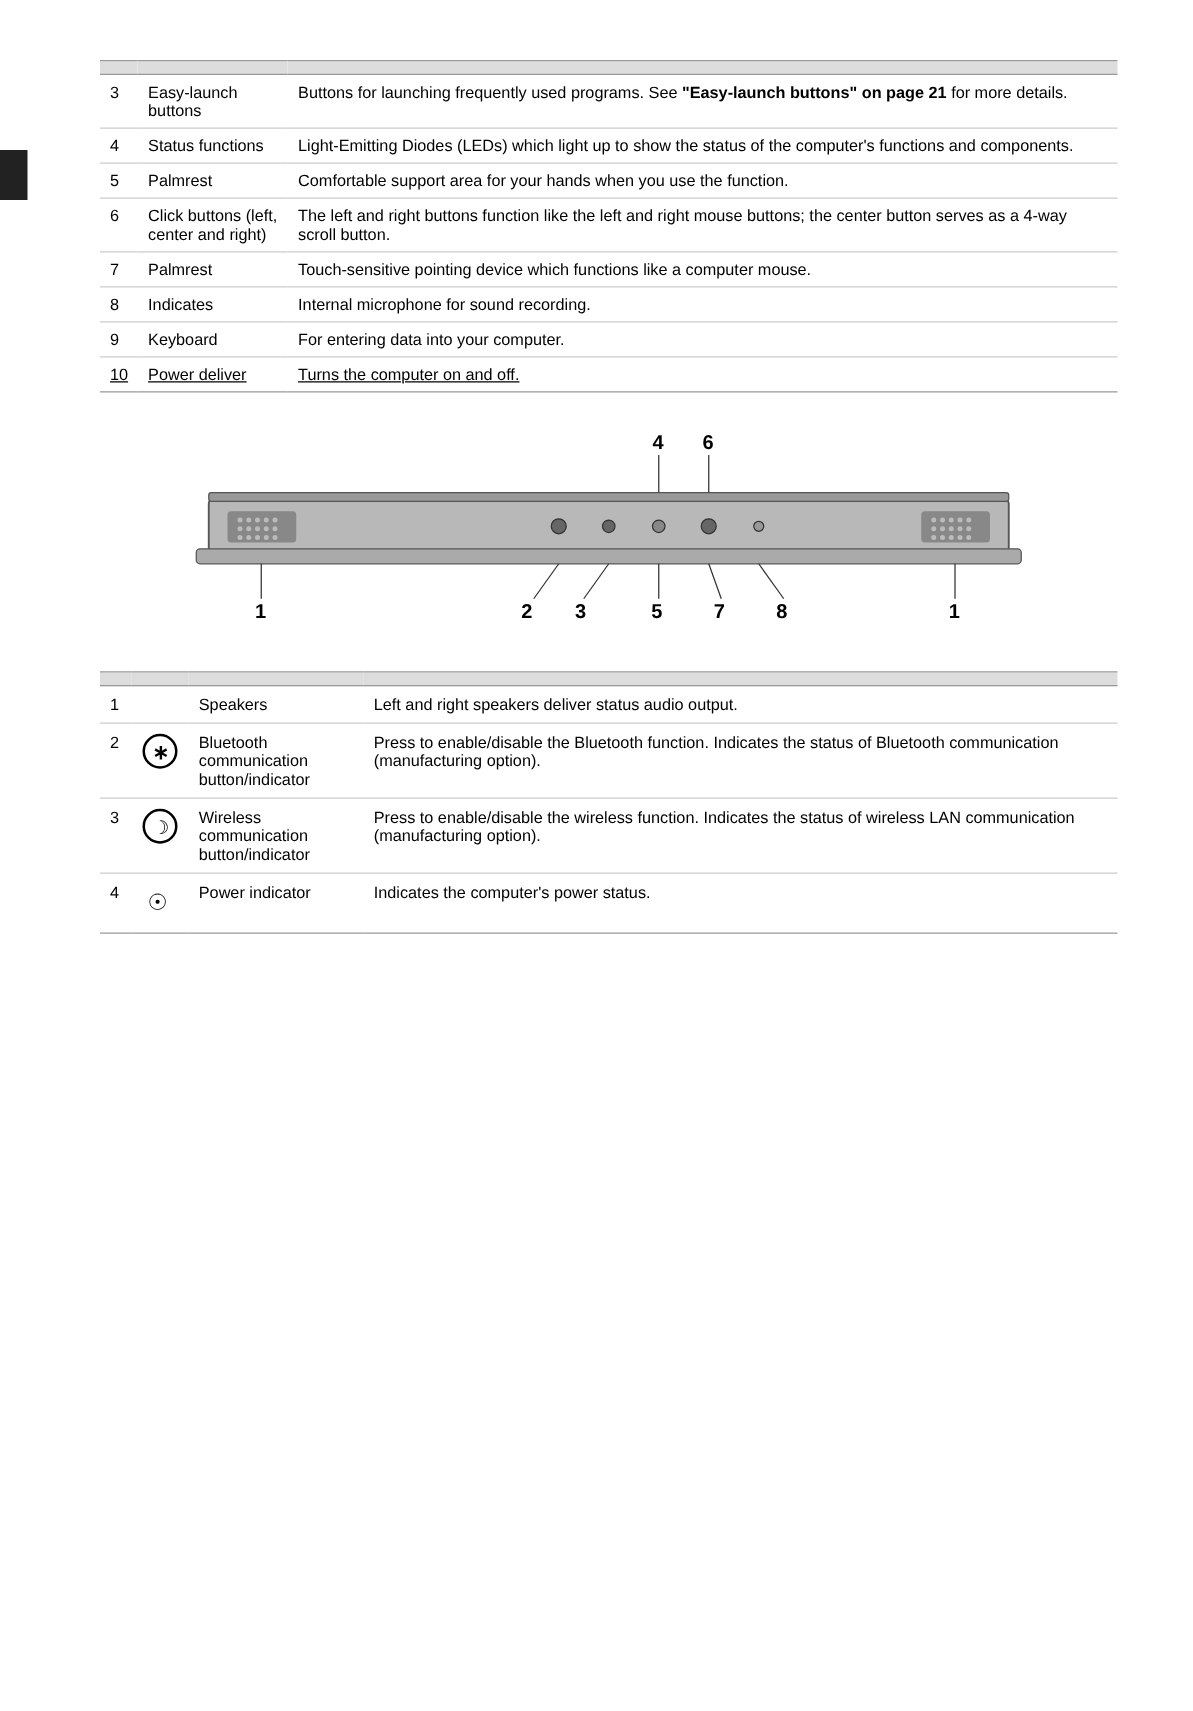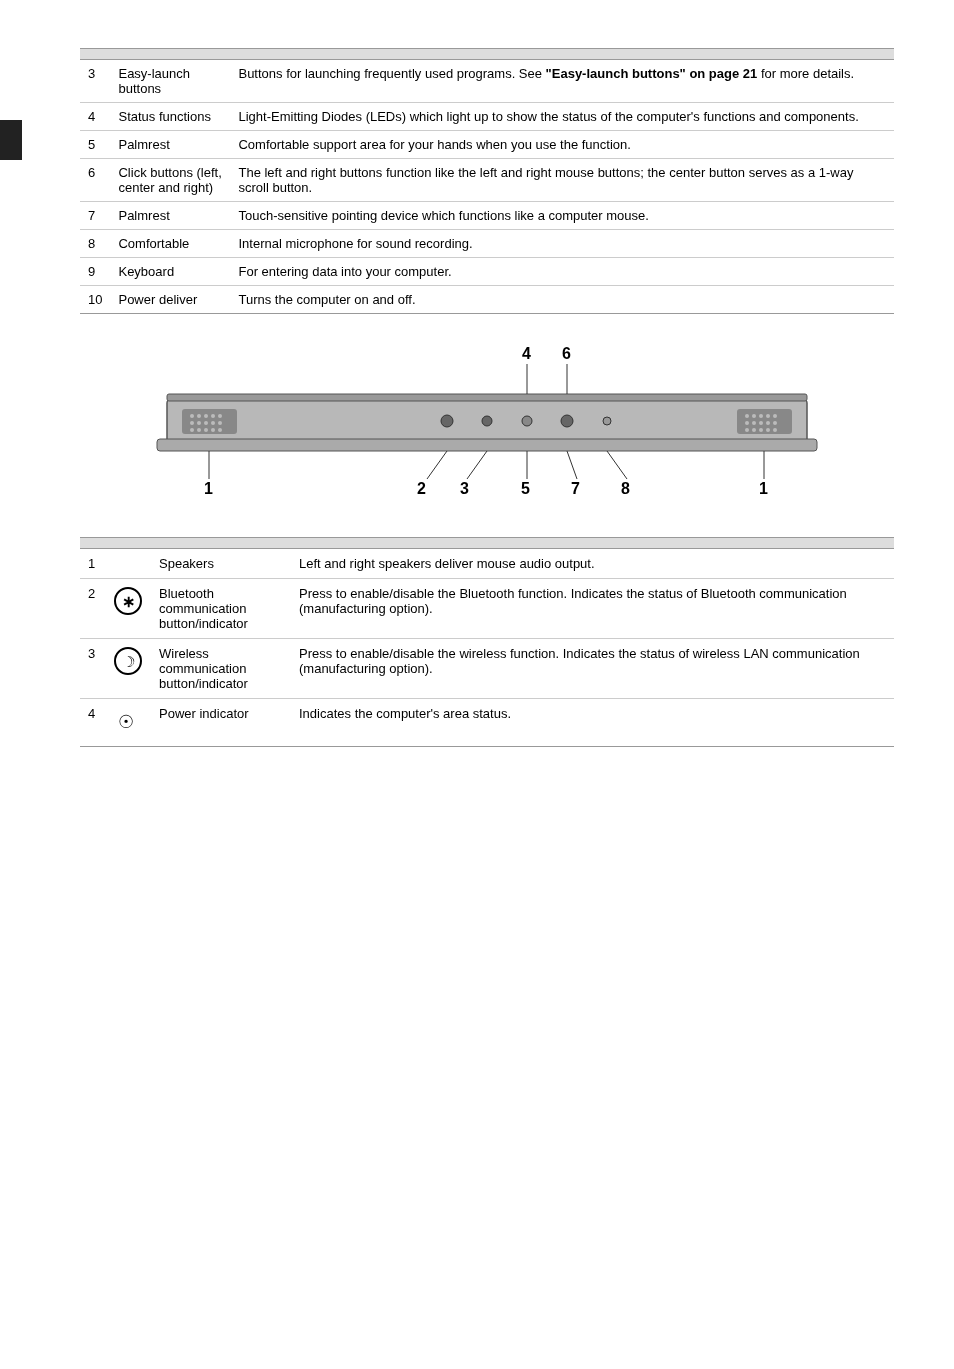--- a/index.html
+++ b/index.html
@@ -56,20 +56,21 @@
       text-align: left;
       font-weight: bold;
     }
     .top-table td {
       border-bottom: 1px solid #ccc;
       padding: 6px 8px;
       vertical-align: top;
     }
     .top-table tr:last-child td {
       border-bottom: 1.5px solid #999;
+      text-decoration: underline;
     }
     .top-table .col-num { width: 30px; }
     .top-table .col-item { width: 120px; }
     .top-table .col-desc { }
 
     
     .section-heading {
       font-size: 30px;
       font-weight: normal;
       margin-bottom: 20px;
@@ -145,30 +146,30 @@
           <td>Light-Emitting Diodes (LEDs) which light up to show the status of the computer's functions and components.</td>
         </tr>
         <tr>
           <td>5</td>
           <td>Palmrest</td>
           <td>Comfortable support area for your hands when you use the function.</td>
         </tr>
         <tr>
           <td>6</td>
           <td>Click buttons (left, center and right)</td>
-          <td>The left and right buttons function like the left and right mouse buttons; the center button serves as a 1-way scroll button.</td>
+          <td>The left and right buttons function like the left and right mouse buttons; the center button serves as a 4-way scroll button.</td>
         </tr>
         <tr>
           <td>7</td>
           <td>Palmrest</td>
           <td>Touch-sensitive pointing device which functions like a computer mouse.</td>
         </tr>
         <tr>
           <td>8</td>
-          <td>Comfortable</td>
+          <td>Indicates</td>
           <td>Internal microphone for sound recording.</td>
         </tr>
         <tr>
           <td>9</td>
           <td>Keyboard</td>
           <td>For entering data into your computer.</td>
         </tr>
         <tr>
           <td>10</td>
           <td>Power deliver</td>
@@ -273,21 +274,21 @@
         <th class="col-icon"></th>
         <th class="col-item"></th>
         <th class="col-desc"></th>
       </tr>
     </thead>
     <tbody id="bottom-table-body">
     <tr>
           <td>1</td>
           <td style="text-align: center;"></td>
           <td>Speakers</td>
-          <td>Left and right speakers deliver mouse audio output.</td>
+          <td>Left and right speakers deliver status audio output.</td>
         </tr>
         <tr>
           <td>2</td>
           <td style="text-align: center;"><svg width="30" height="30" viewBox="0 0 30 30">
       <circle cx="15" cy="15" r="13" fill="none" stroke="#000" stroke-width="2"></circle>
       <text x="9" y="21" font-size="16" font-family="Arial" font-weight="bold" fill="#000">∗</text>
     </svg></td>
           <td>Bluetooth communication button/indicator</td>
           <td>Press to enable/disable the Bluetooth function. Indicates the status of Bluetooth communication (manufacturing option).</td>
         </tr>
@@ -299,18 +300,18 @@
     </svg></td>
           <td>Wireless communication button/indicator</td>
           <td>Press to enable/disable the wireless function. Indicates the status of wireless LAN communication (manufacturing option).</td>
         </tr>
         <tr>
           <td>4</td>
           <td style="text-align: center;"><svg width="30" height="30" viewBox="0 0 30 30">
       <text x="5" y="22" font-size="18" font-family="Arial" fill="#000">☉</text>
     </svg></td>
           <td>Power indicator</td>
-          <td>Indicates the computer's area status.</td>
+          <td>Indicates the computer's power status.</td>
         </tr>
       </tbody>
   </table>
 
 </div>
 
 </body></html>

